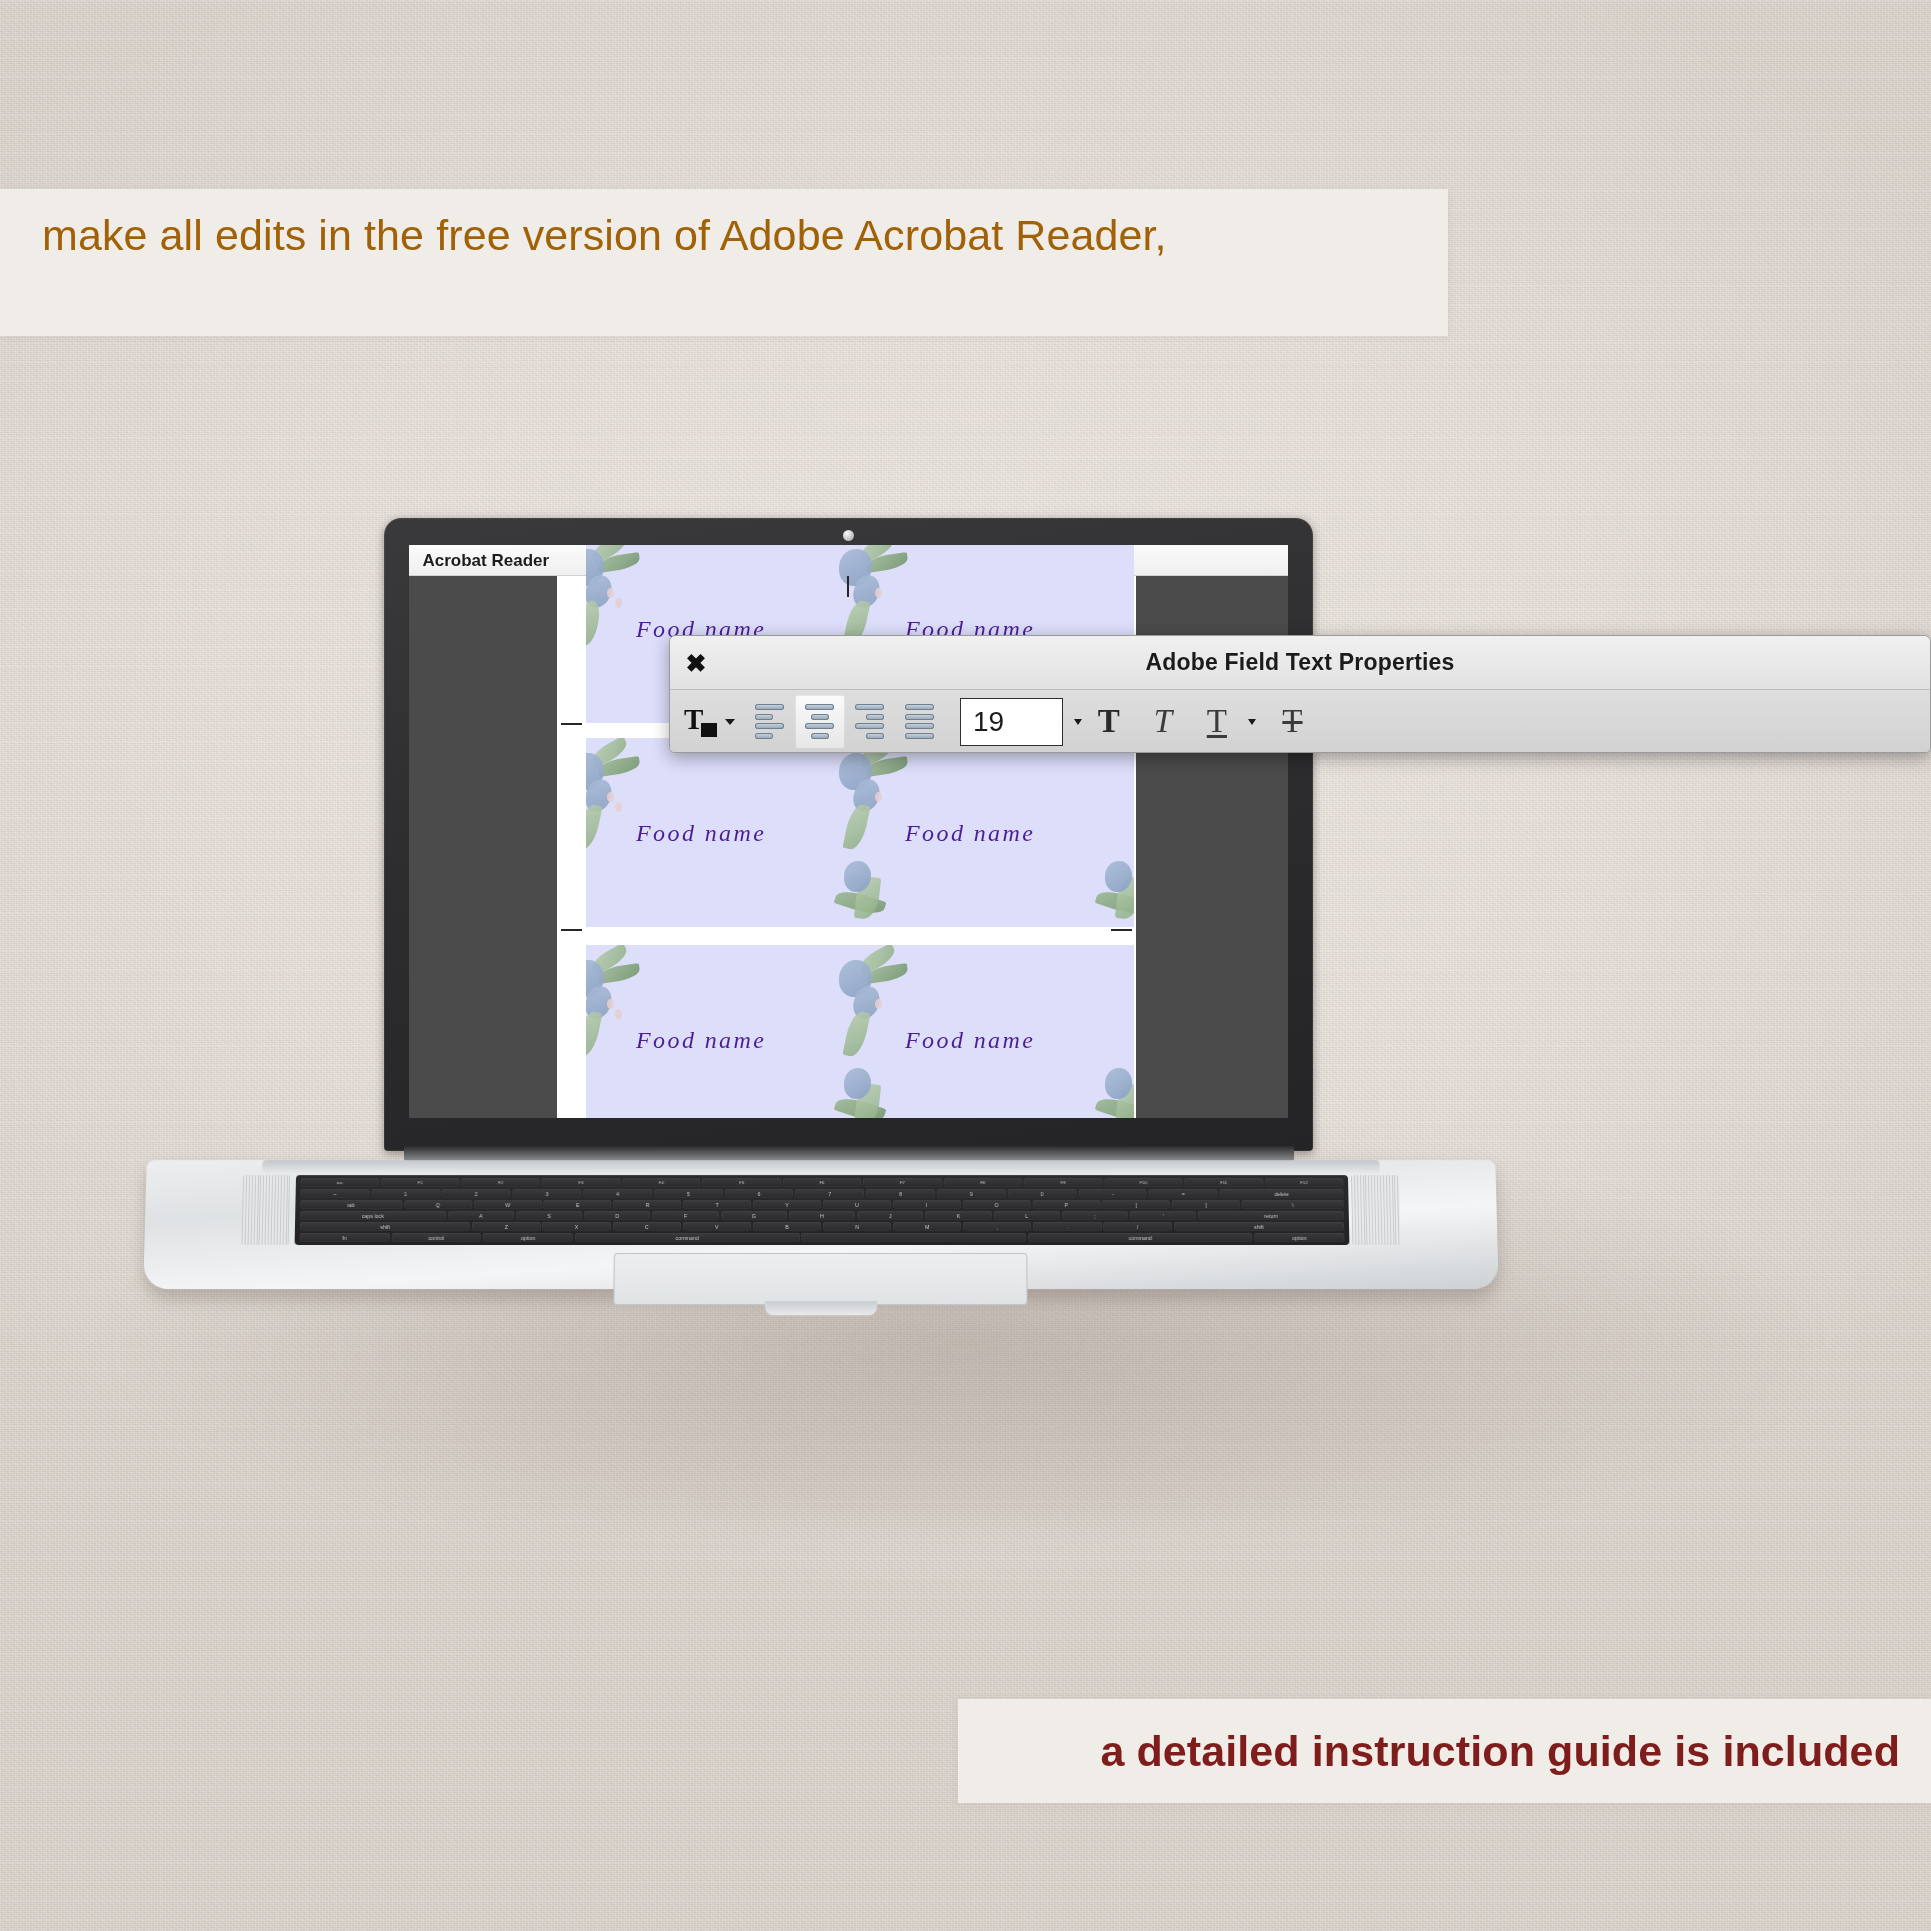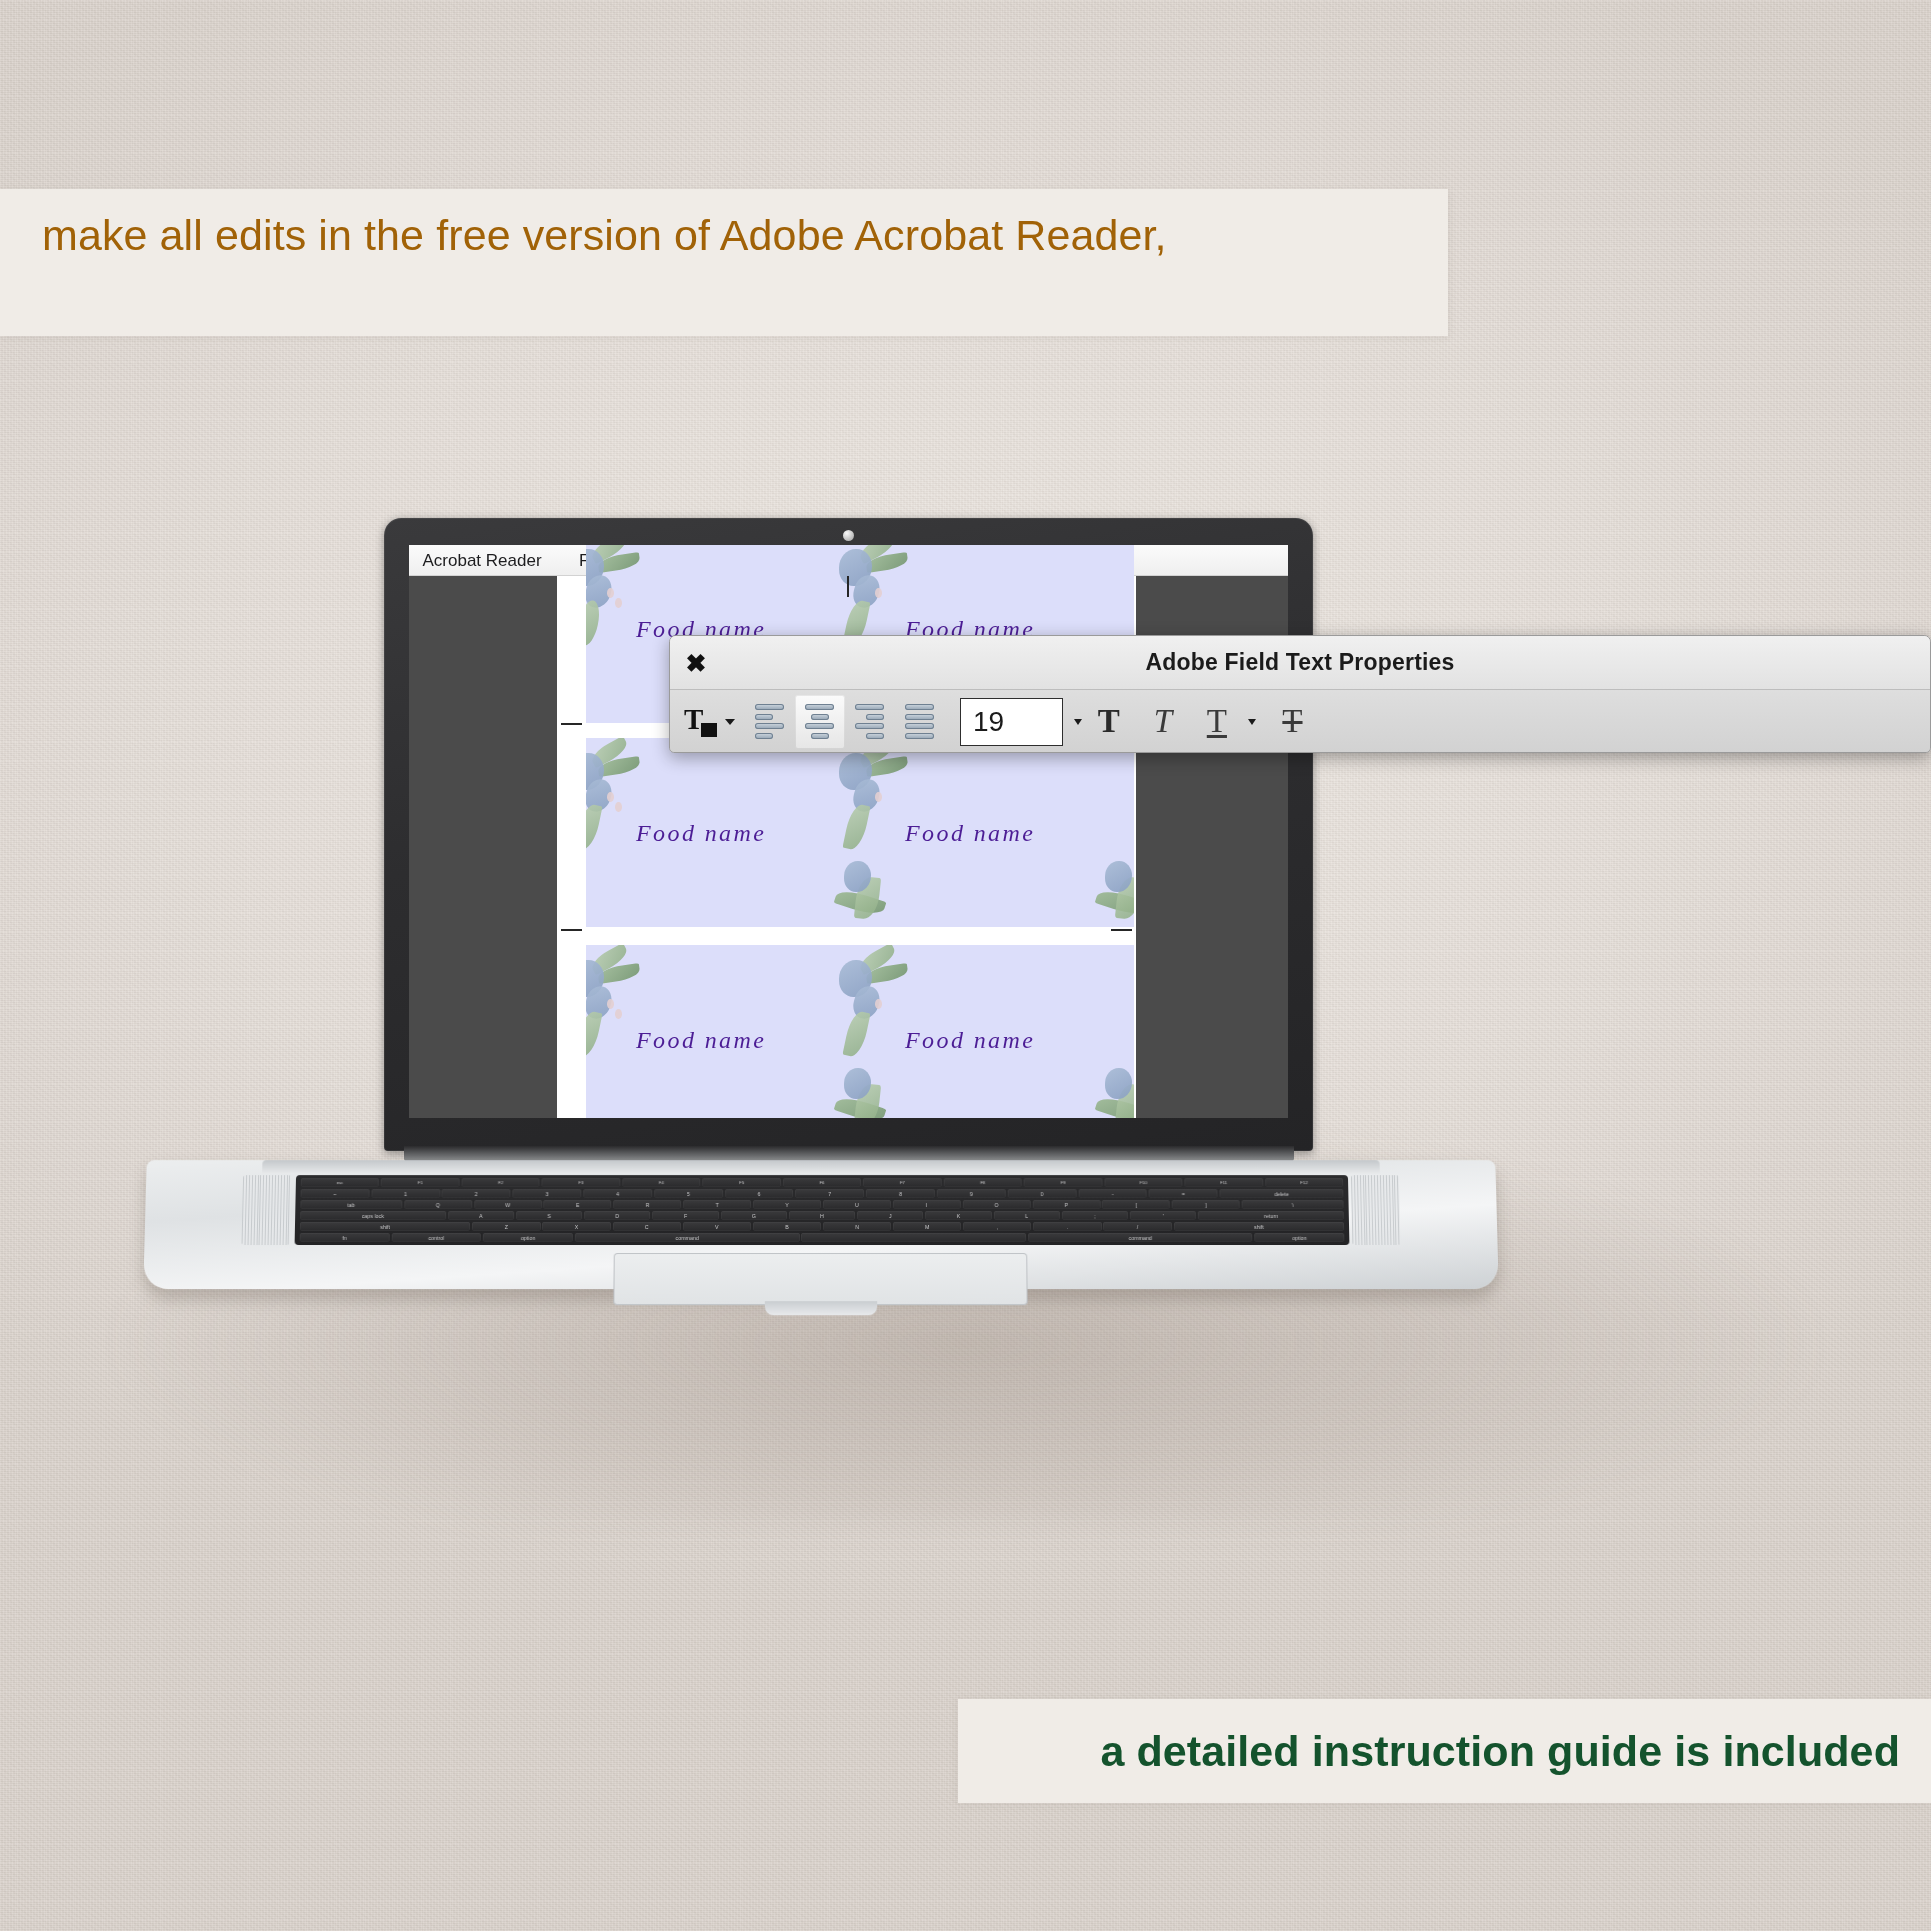--- a/index.html
+++ b/index.html
@@ -44,21 +44,21 @@
   }
   #banner-top .line {
     font-size: 43px; line-height: 1.19; color: #a16207; letter-spacing: 0.1px; white-space: nowrap;
   }
   #banner-bottom {
     left: 958px; top: 1699px; width: 973px; height: 104px;
     display: flex; align-items: center; justify-content: flex-end;
     padding: 0 31px 0 39px;
   }
   #banner-bottom .line {
-    font-size: 43px; font-weight: 700; color: #14532d; letter-spacing: 0.1px; white-space: nowrap;
+    font-size: 43px; font-weight: 700; color: #7f1d1d; letter-spacing: 0.1px; white-space: nowrap;
   }
 
   
   #laptop { position: absolute; left: 145px; top: 518px; width: 1352px; height: 792px; }
 
   #lid {
     position: absolute; left: 239px; top: 0; width: 929px; height: 633px;
     background: linear-gradient(170deg, #3a3a3c 0%, #2d2d2f 45%, #242426 100%);
     border-radius: 17.4px 17.4px 3.9px 3.9px;
     box-shadow: 0 2.9px 9.7px rgba(0,0,0,.35), inset 0 0 0 1px rgba(255,255,255,.07);
@@ -76,21 +76,21 @@
     background: #4b4b4b; overflow: hidden;
   }
   #menubar {
     height: 31px; background: linear-gradient(#fbfbfb, #efefef);
     border-bottom: 1px solid #d2d2d2;
     display: flex; align-items: center; gap: 0; padding-left: 13.5px;
   }
   #menubar .mi {
     font-size: 17px; color: #1d1d1f; padding: 0 16.4px; line-height: 1; white-space: nowrap;
   }
-  #menubar .mi.app { font-weight: 400; padding-left: 0; padding-right: 21px; }
+  #menubar .mi.app { font-weight: 700; padding-left: 0; padding-right: 21px; }
 
   #viewer {
     position: absolute; left: 0; top: 31px; right: 0; bottom: 0;
     background: #4b4b4b; display: flex; justify-content: center;
   }
   
   #page {
     position: relative; width: 579px; background: #ffffff; height: 100%;
     margin-left: -3.9px;
   }

